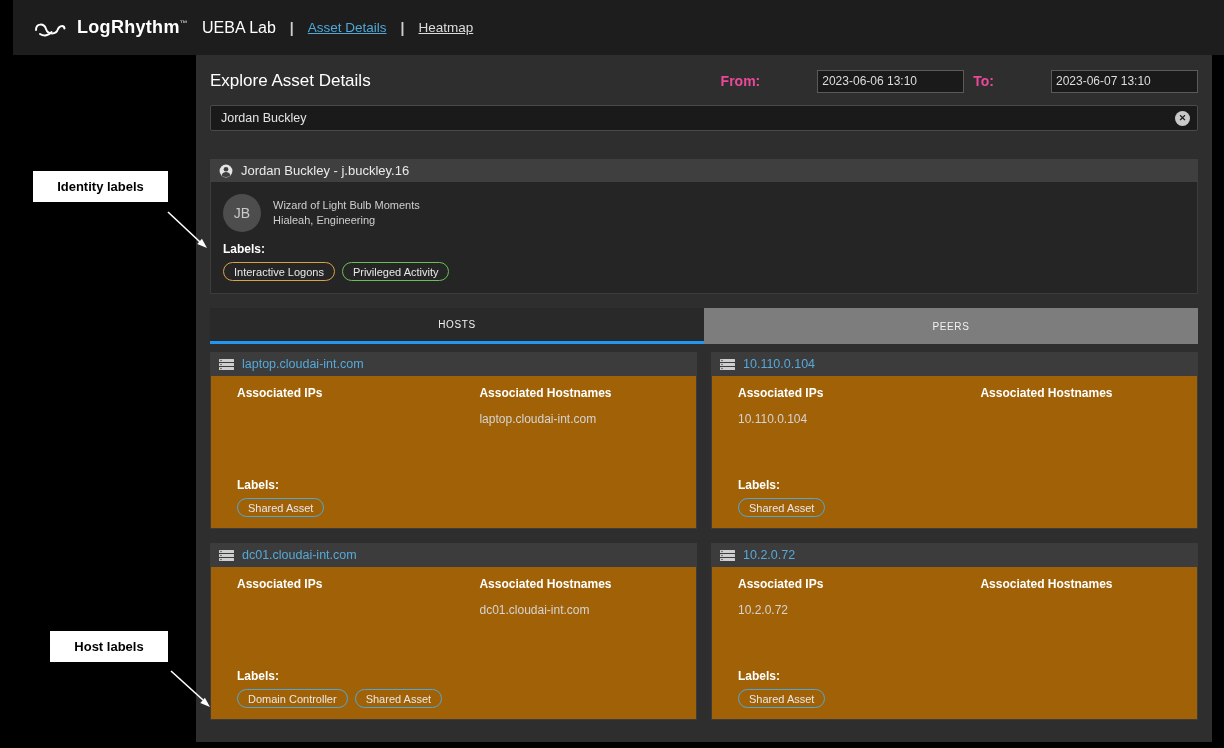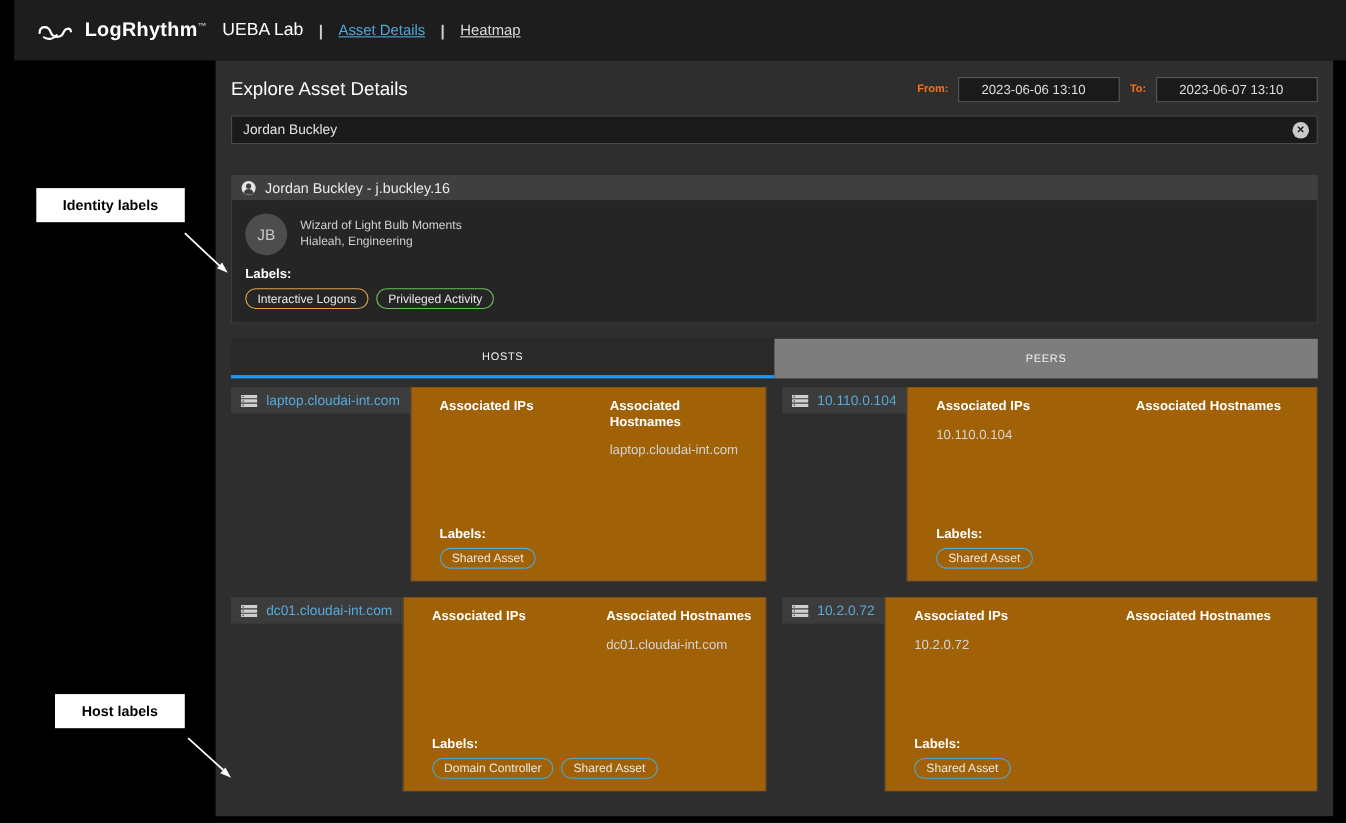--- a/index.html
+++ b/index.html
@@ -29,24 +29,24 @@
 
   
   .main {
     position: absolute; left: 196px; top: 55px; width: 1016px; height: 687px;
     background: #2e2e2e; padding: 12px 14px; overflow: hidden;
   }
 
   .title-row { display: flex; align-items: center; justify-content: space-between; height: 28px; }
   .page-title { font-size: 17px; color: #fff; font-weight: 500; }
   .date-range { display: flex; align-items: center; gap: 9px; }
-  .date-label { font-size: 10px; font-weight: 700; color: #f97316; }
+  .date-label { font-size: 14px; font-weight: 700; color: #ec4899; }
   .date-input {
     width: 147px; height: 23px; background: #1a1a1a; border: 1px solid #5a5a5a;
-    color: #ddd; font-size: 12px; padding: 0 20px; font-family: "Liberation Sans", sans-serif;
+    color: #ddd; font-size: 12px; padding: 0 4px; font-family: "Liberation Sans", sans-serif; margin-left: 48px;
   }
 
   .search-row { position: relative; margin-top: 10px; height: 40px; }
   .search-input {
     width: 100%; height: 26px; background: #1a1a1a; border: 1px solid #4a4a4a;
     border-radius: 2px; color: #e4e4e4; font-size: 12.5px; padding: 0 28px 0 10px;
     font-family: "Liberation Sans", sans-serif;
   }
   .clear-btn {
     position: absolute; right: 8px; top: 5.5px; width: 15px; height: 15px;
@@ -100,21 +100,21 @@
     width: 20px; height: 18px; background: #4d4d4d; border: 1px solid #6a6a6a;
     color: #fff; font-size: 11.5px; display: flex; align-items: center; justify-content: center;
   }
   .pg-of { font-size: 12px; color: #ddd; }
 
   
   .asset-grid {
     margin-top: 8px; display: grid; grid-template-columns: 1fr 1fr;
     grid-auto-rows: 177px; gap: 14px;
   }
-  .asset-card { display: flex; }
+  .asset-card { display: flex; flex-direction: column; }
   .asset-header {
     height: 24px; background: #3c3c3c; display: flex; align-items: center;
     gap: 8px; padding: 0 9px; flex: 0 0 auto;
   }
   .asset-name { font-size: 12.5px; color: #56a9d8; cursor: pointer; }
   .asset-body {
     flex: 1; background: #a16207; border: 1px solid #3c3c3c; border-top: none;
     padding: 10px 10px 11px 26px; display: flex; flex-direction: column;
   }
   .asset-cols { display: flex; }

